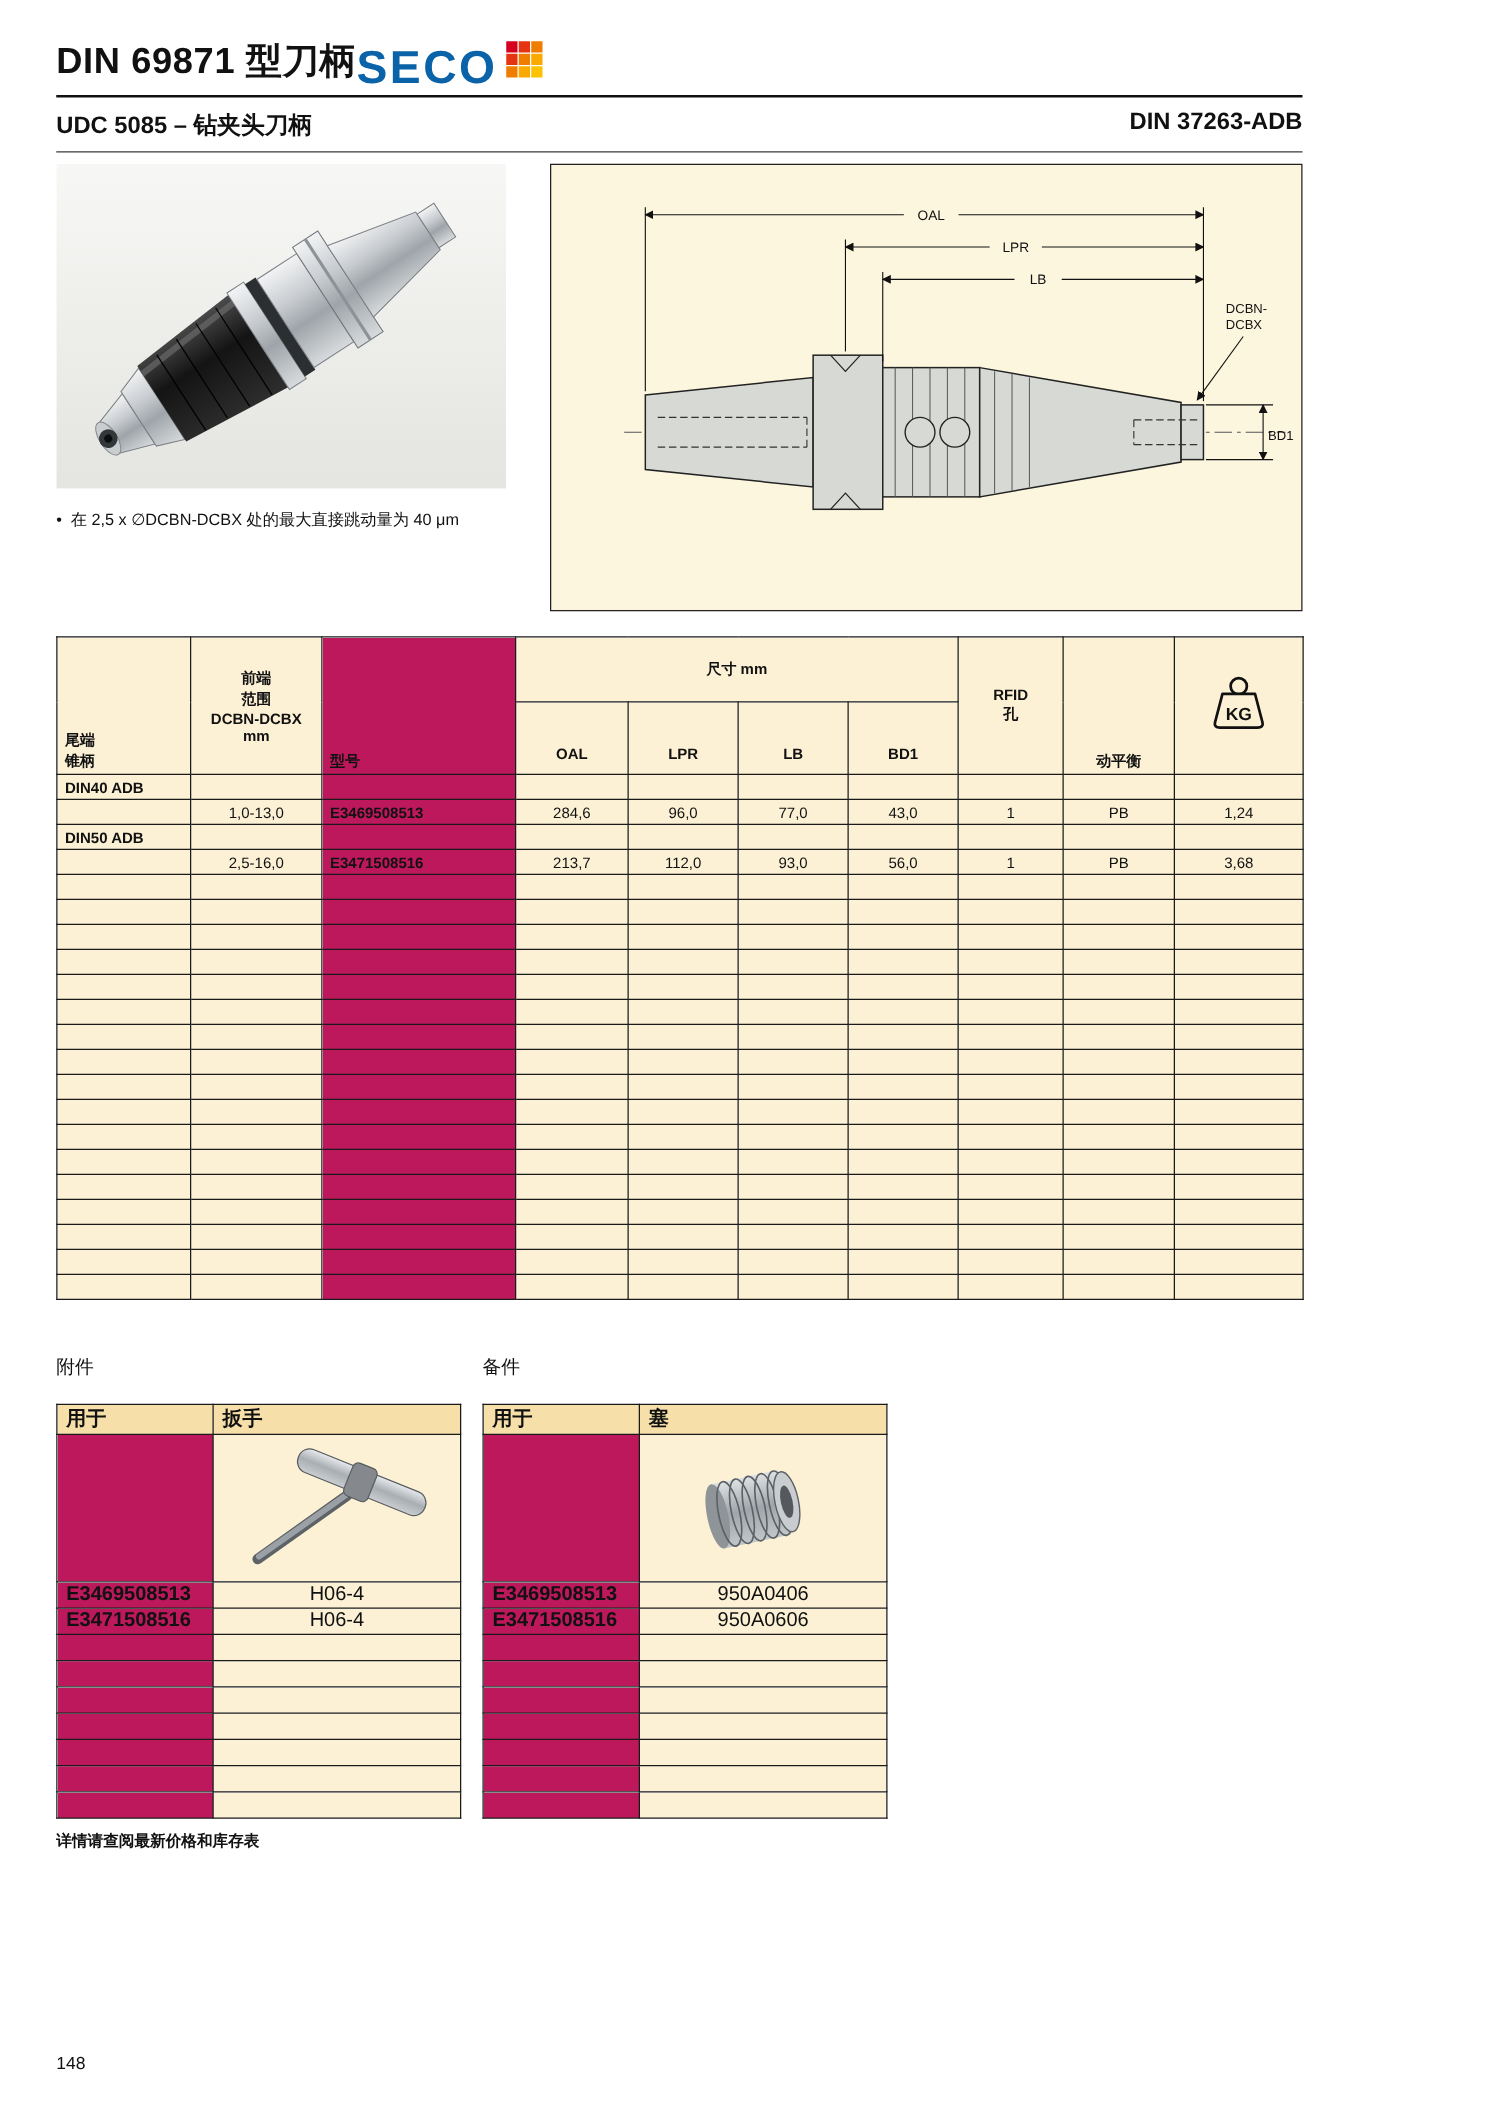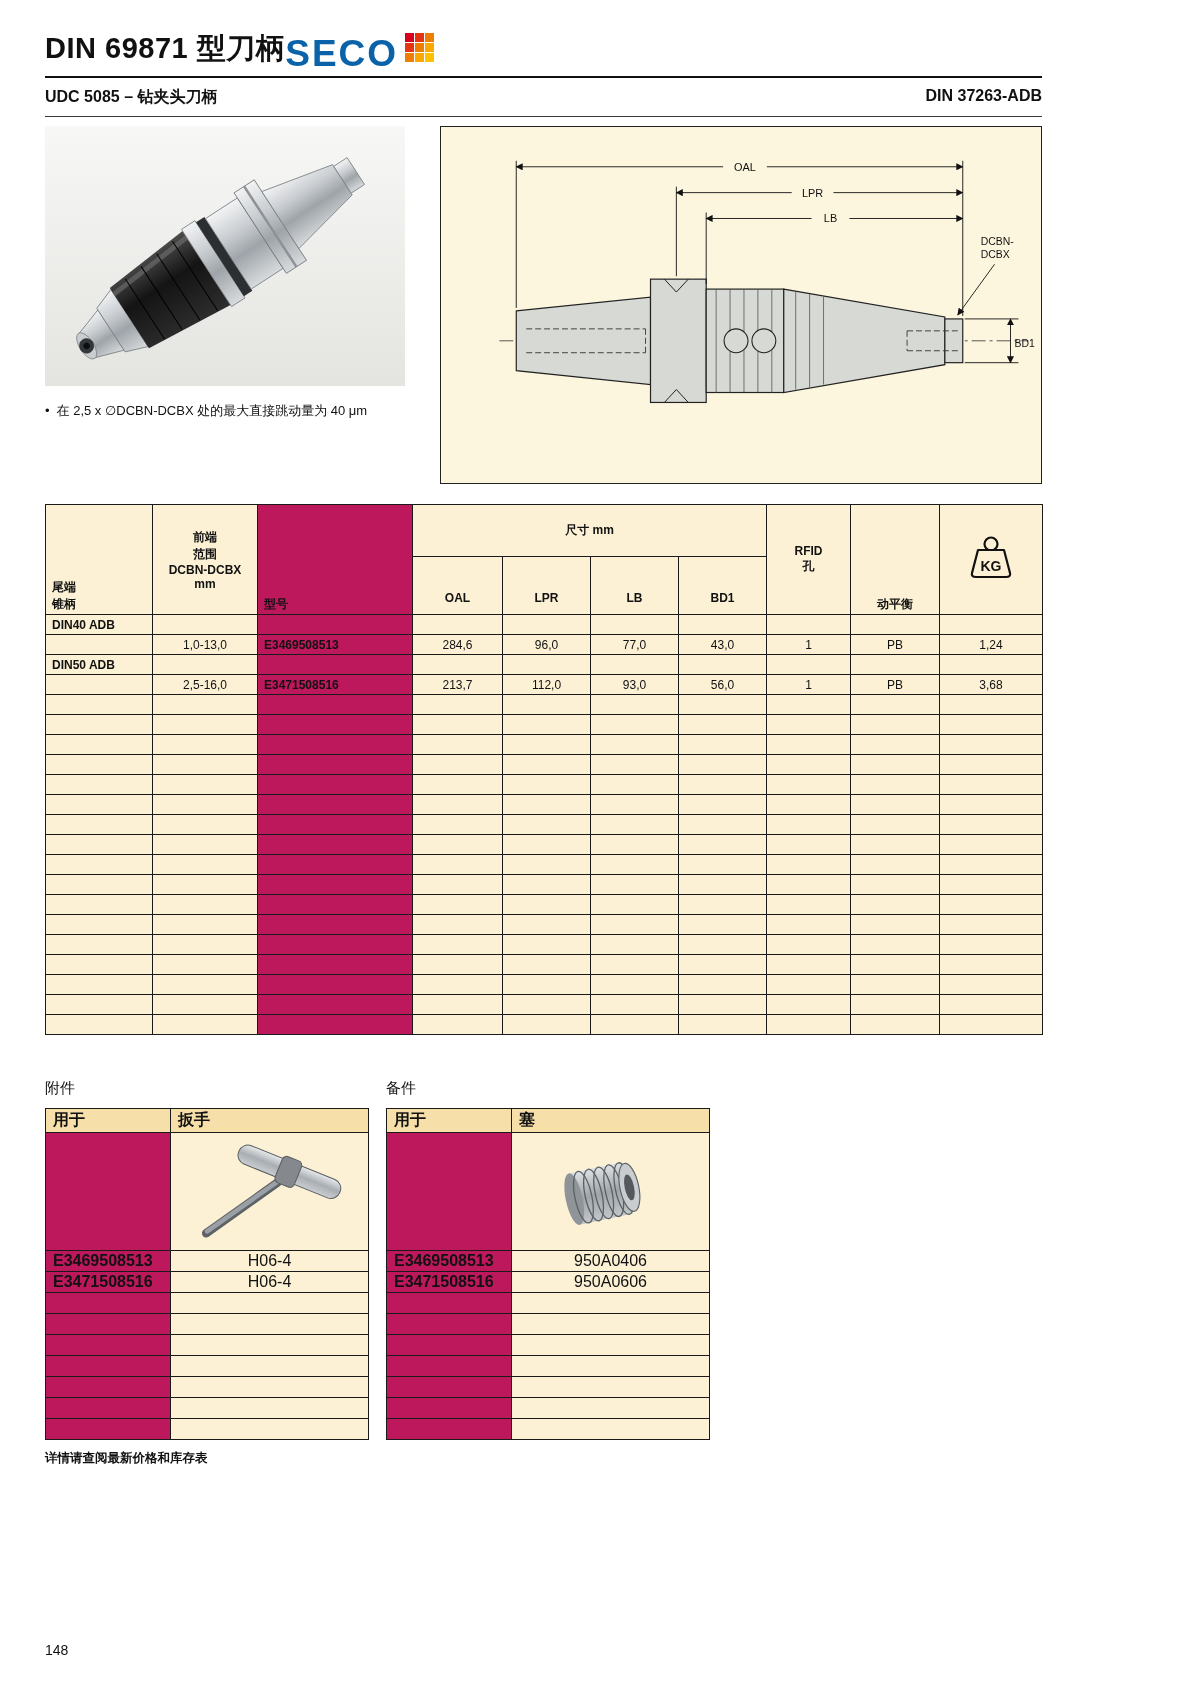--- a/index.html
+++ b/index.html
@@ -9,21 +9,21 @@
   .content{width:997px}
 
   
   .header-row{display:flex;justify-content:flex-start;align-items:flex-end}
   .page-title{font-size:29px;font-weight:bold;margin:0;letter-spacing:0.5px}
   .logo{display:flex;align-items:center;gap:7px}
   .logo-text{font-size:37px;font-weight:bold;letter-spacing:2px;line-height:0.85}
   .logo-mark{display:grid;grid-template-columns:repeat(3,9px);grid-auto-rows:9px;gap:1px}
   .logo-mark i{display:block}
   .rule-thick{height:2px;background:#111;margin-top:7px}
-  .subhead-row{display:flex;justify-content:space-between;margin-top:9px;font-weight:bold;font-size:16px}
+  .subhead-row{display:flex;justify-content:space-between;margin-top:9px;font-weight:bold;font-size:19px}
   .rule-thin{height:1px;background:#3a3a3a;margin-top:8px}
 
   
   .media-row{display:flex;gap:35px;margin-top:9px}
   .photo-col{width:360px;flex:none}
   .photo-box{width:360px;height:260px;overflow:hidden}
   .bullet-note{margin-top:16px;font-size:13px;display:flex;gap:7px;line-height:1.35}
   .drawing-box{width:602px;height:358px;border:1px solid #222;background:#fdf6de;flex:none}
 
   
@@ -36,21 +36,21 @@
   .vbottom{vertical-align:bottom}
   .vmid{vertical-align:middle}
   .left{text-align:left !important}
   .hrow1 th{height:52px;font-weight:bold}
   .hrow2 th{height:58px;font-weight:bold;vertical-align:bottom;padding-bottom:9px}
   .group-row td:first-child{font-weight:bold;text-align:left}
   .data-row td:nth-child(3){font-weight:bold;text-align:left}
 
   
   .sub-tables{display:flex;gap:17px;margin-top:44px}
-  .sub-title{font-size:15px;margin-bottom:10px}
+  .sub-title{font-size:15px;margin-bottom:20px}
   .sub-table{border-collapse:collapse;table-layout:fixed;width:323px;font-size:16px;border:1.2px solid #111}
   .sub-table th,.sub-table td{border:1px solid #1a1a1a;background:#fcf1d4;padding:1px 7px;height:21px;overflow:hidden}
   .sub-table th{background:#f6dfa8;text-align:left;font-weight:bold}
   .sub-table td.bold{font-weight:bold}
   .sub-table td.val{text-align:center}
   .sub-table .img-row td{height:118px}
   .img-cell{text-align:center;vertical-align:middle}
 
   .footer-note{margin-top:10px;font-size:12.5px;font-weight:bold}
   .page-number{position:absolute;left:45px;top:1642px;font-size:14px}

